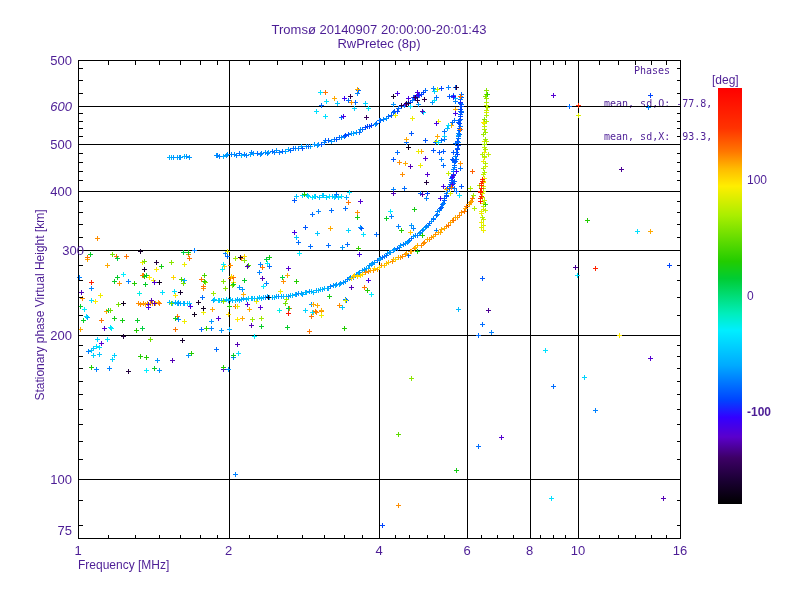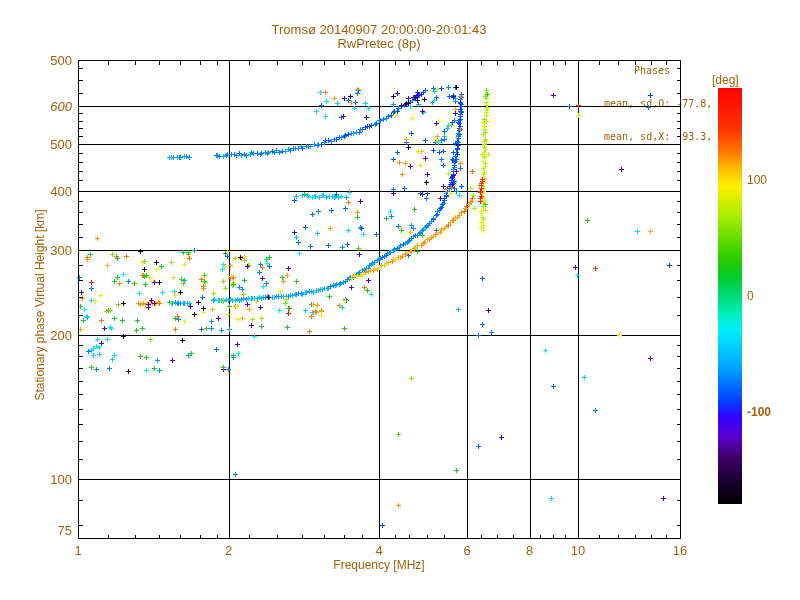--- a/index.html
+++ b/index.html
@@ -1,25 +1,25 @@
 <!DOCTYPE html>
 <html><head>
 <meta charset="utf-8">
 <style>
   html,body{margin:0;padding:0;background:#ffffff;}
   .fig{position:relative;width:800px;height:600px;background:#ffffff;overflow:hidden;
-       font-family:"Liberation Sans", sans-serif;color:#a16207;}
+       font-family:"Liberation Sans", sans-serif;color:#4c1d95;}
   .title{position:absolute;left:78px;top:22px;width:602px;text-align:center;font-size:13px;}
   .subtitle{position:absolute;left:78px;top:36px;width:602px;text-align:center;font-size:13px;}
   .stats{position:absolute;left:604px;top:13px;font-family:"DejaVu Sans Mono", monospace;
          font-size:10px;line-height:11px;white-space:pre;}
   .stats .head{padding-left:30px;margin-top:30px;}
   .ylab{position:absolute;left:40px;top:305px;transform:translate(-50%,-50%) rotate(-90deg);
         white-space:nowrap;font-size:12px;}
-  .xlab{position:absolute;left:78px;top:558px;width:602px;text-align:center;font-size:12px;}
+  .xlab{position:absolute;left:78px;top:558px;width:602px;text-align:left;font-size:12px;}
   svg{position:absolute;left:0;top:0;}
   .ticklab{position:absolute;font-size:13px;}
   .ytick{width:36px;text-align:right;transform:translateY(-50%);}
   .xtick{width:30px;text-align:center;transform:translateX(-50%);}
   .cbar{position:absolute;left:718px;top:88px;width:24px;height:416px;}
   .cbarlab{position:absolute;left:712px;top:73px;font-size:12px;}
   .cbtick{position:absolute;left:747px;font-size:12px;transform:translateY(-50%);}
 </style>
 </head>
 <body>
@@ -89,21 +89,21 @@
         <path d="M396 434.5h5M398.5 432v5" stroke="rgb(95,219,0)" fill="none" stroke-width="1"></path>
         <path d="M486 310.5h5M488.5 308v5M573 267.5h5M575.5 265v5M619 169.5h5M621.5 167v5" stroke="rgb(74,0,147)" fill="none" stroke-width="1"></path>
       </g>
       <path d="M78.5 60.5H680.5V538.5H78.5ZM78.5 538.5v-8M78.5 60.5v8M229.5 538.5v-8M229.5 60.5v8M379.5 538.5v-8M379.5 60.5v8M467.5 538.5v-8M467.5 60.5v8M530.5 538.5v-8M530.5 60.5v8M578.5 538.5v-8M578.5 60.5v8M680.5 538.5v-8M680.5 60.5v8M108.5 538.5v-4M108.5 60.5v4M135.5 538.5v-4M135.5 60.5v4M159.5 538.5v-4M159.5 60.5v4M180.5 538.5v-4M180.5 60.5v4M200.5 538.5v-4M200.5 60.5v4M217.5 538.5v-4M217.5 60.5v4M249.5 538.5v-4M249.5 60.5v4M277.5 538.5v-4M277.5 60.5v4M302.5 538.5v-4M302.5 60.5v4M324.5 538.5v-4M324.5 60.5v4M344.5 538.5v-4M344.5 60.5v4M362.5 538.5v-4M362.5 60.5v4M395.5 538.5v-4M395.5 60.5v4M409.5 538.5v-4M409.5 60.5v4M427.5 538.5v-4M427.5 60.5v4M444.5 538.5v-4M444.5 60.5v4M481.5 538.5v-4M481.5 60.5v4M497.5 538.5v-4M497.5 60.5v4M513.5 538.5v-4M513.5 60.5v4M540.5 538.5v-4M540.5 60.5v4M553.5 538.5v-4M553.5 60.5v4M565.5 538.5v-4M565.5 60.5v4M599.5 538.5v-4M599.5 60.5v4M618.5 538.5v-4M618.5 60.5v4M635.5 538.5v-4M635.5 60.5v4M651.5 538.5v-4M651.5 60.5v4M666.5 538.5v-4M666.5 60.5v4M78.5 538.5h8M680.5 538.5h-8M78.5 479.5h8M680.5 479.5h-8M78.5 335.5h8M680.5 335.5h-8M78.5 250.5h8M680.5 250.5h-8M78.5 191.5h8M680.5 191.5h-8M78.5 144.5h8M680.5 144.5h-8M78.5 106.5h8M680.5 106.5h-8M78.5 60.5h8M680.5 60.5h-8M78.5 525.5h4M680.5 525.5h-4M78.5 500.5h4M680.5 500.5h-4M78.5 459.5h4M680.5 459.5h-4M78.5 441.5h4M680.5 441.5h-4M78.5 424.5h4M680.5 424.5h-4M78.5 409.5h4M680.5 409.5h-4M78.5 394.5h4M680.5 394.5h-4M78.5 381.5h4M680.5 381.5h-4M78.5 368.5h4M680.5 368.5h-4M78.5 356.5h4M680.5 356.5h-4M78.5 345.5h4M680.5 345.5h-4M78.5 315.5h4M680.5 315.5h-4M78.5 297.5h4M680.5 297.5h-4M78.5 280.5h4M680.5 280.5h-4M78.5 265.5h4M680.5 265.5h-4M78.5 237.5h4M680.5 237.5h-4M78.5 224.5h4M680.5 224.5h-4M78.5 212.5h4M680.5 212.5h-4M78.5 201.5h4M680.5 201.5h-4M78.5 180.5h4M680.5 180.5h-4M78.5 171.5h4M680.5 171.5h-4M78.5 162.5h4M680.5 162.5h-4M78.5 153.5h4M680.5 153.5h-4M78.5 136.5h4M680.5 136.5h-4M78.5 128.5h4M680.5 128.5h-4M78.5 121.5h4M680.5 121.5h-4M78.5 113.5h4M680.5 113.5h-4M78.5 93.5h4M680.5 93.5h-4M78.5 80.5h4M680.5 80.5h-4M78.5 68.5h4M680.5 68.5h-4" stroke="#000" fill="none" stroke-width="1" shape-rendering="crispEdges"></path>
     </svg>
 
   <div id="ticklabels">
       <div class="ticklab ytick" style="left: 36px; top: 530px;">75</div>
       <div class="ticklab ytick" style="left: 36px; top: 478.542px;">100</div>
       <div class="ticklab ytick" style="left: 36px; top: 334.559px;">200</div>
-      <div class="ticklab ytick" style="left: 36px; top: 250.335px;">300</div>
+      <div class="ticklab ytick" style="left: 48px; top: 250.335px;">300</div>
       <div class="ticklab ytick" style="left: 36px; top: 190.577px;">400</div>
       <div class="ticklab ytick" style="left: 36px; top: 144.224px;">500</div>
       <div class="ticklab ytick" style="left: 36px; top: 106.352px; font-style: italic;">600</div>
       <div class="ticklab ytick" style="left: 36px; top: 60px;">500</div>
       <div class="ticklab xtick" style="left: 78px; top: 543px;">1</div>
       <div class="ticklab xtick" style="left: 228.515px; top: 543px;">2</div>
       <div class="ticklab xtick" style="left: 379.03px; top: 543px;">4</div>
       <div class="ticklab xtick" style="left: 467.076px; top: 543px;">6</div>
       <div class="ticklab xtick" style="left: 529.545px; top: 543px;">8</div>
       <div class="ticklab xtick" style="left: 578px; top: 543px;">10</div>

